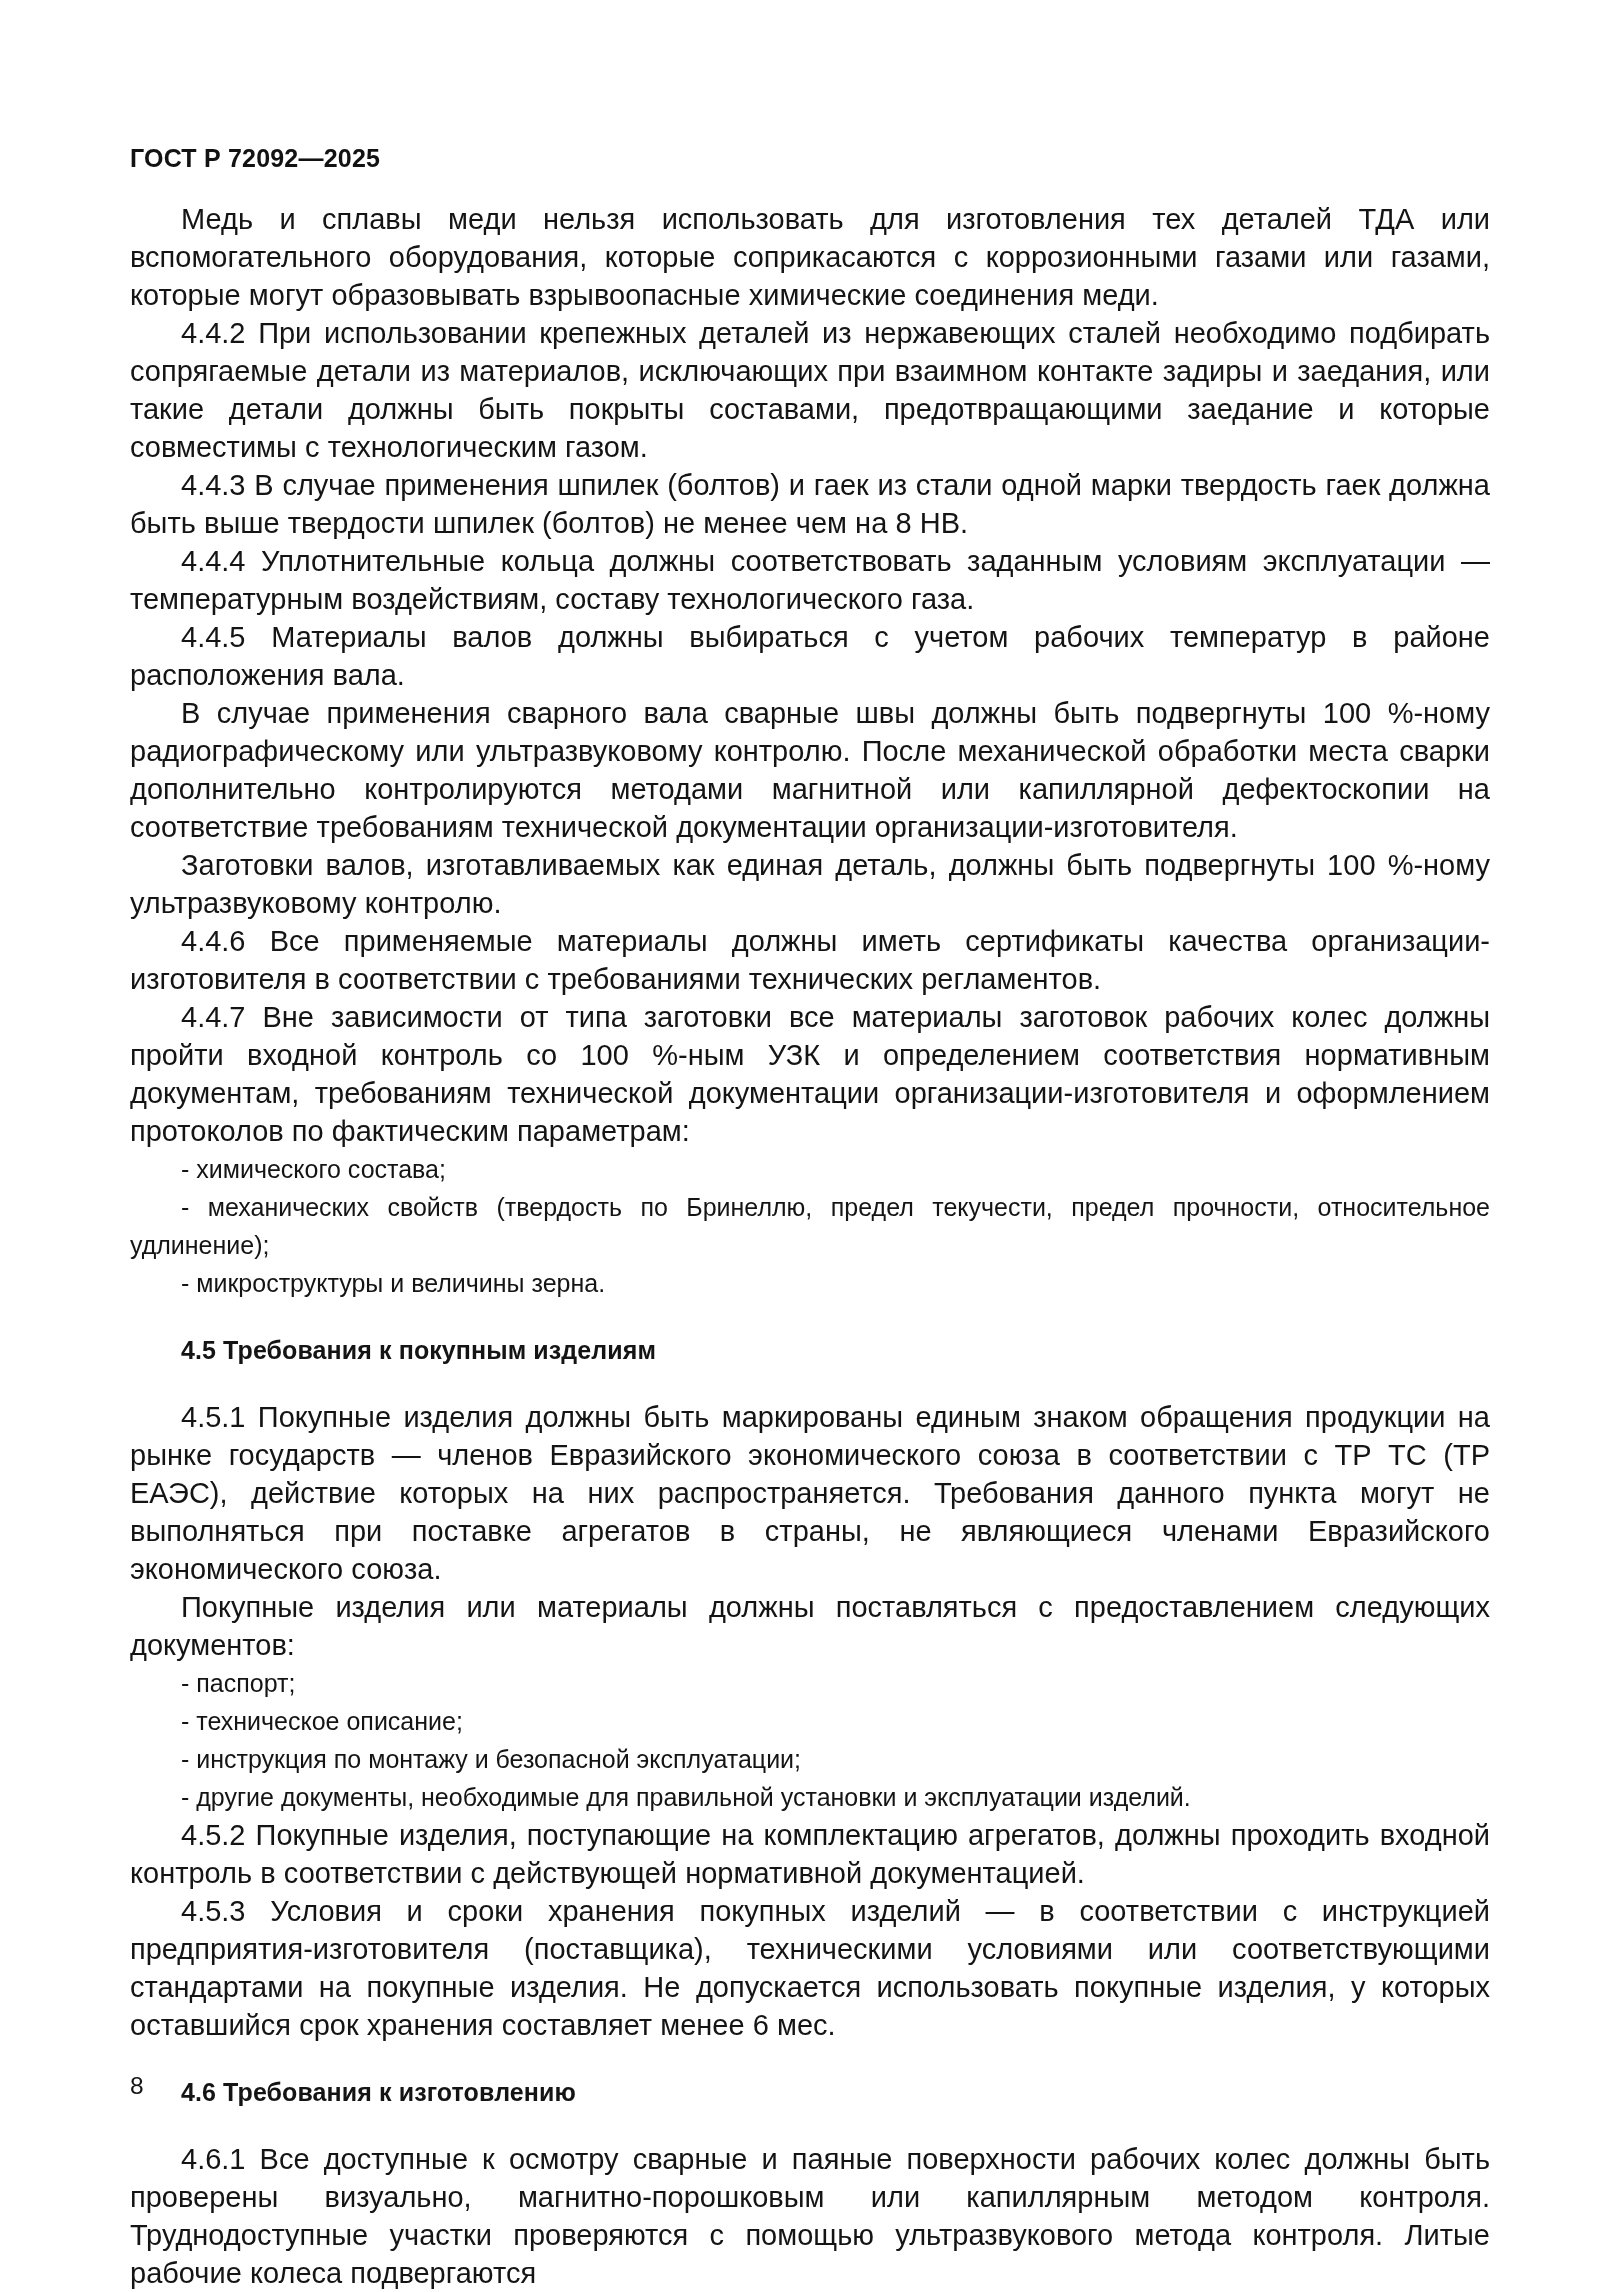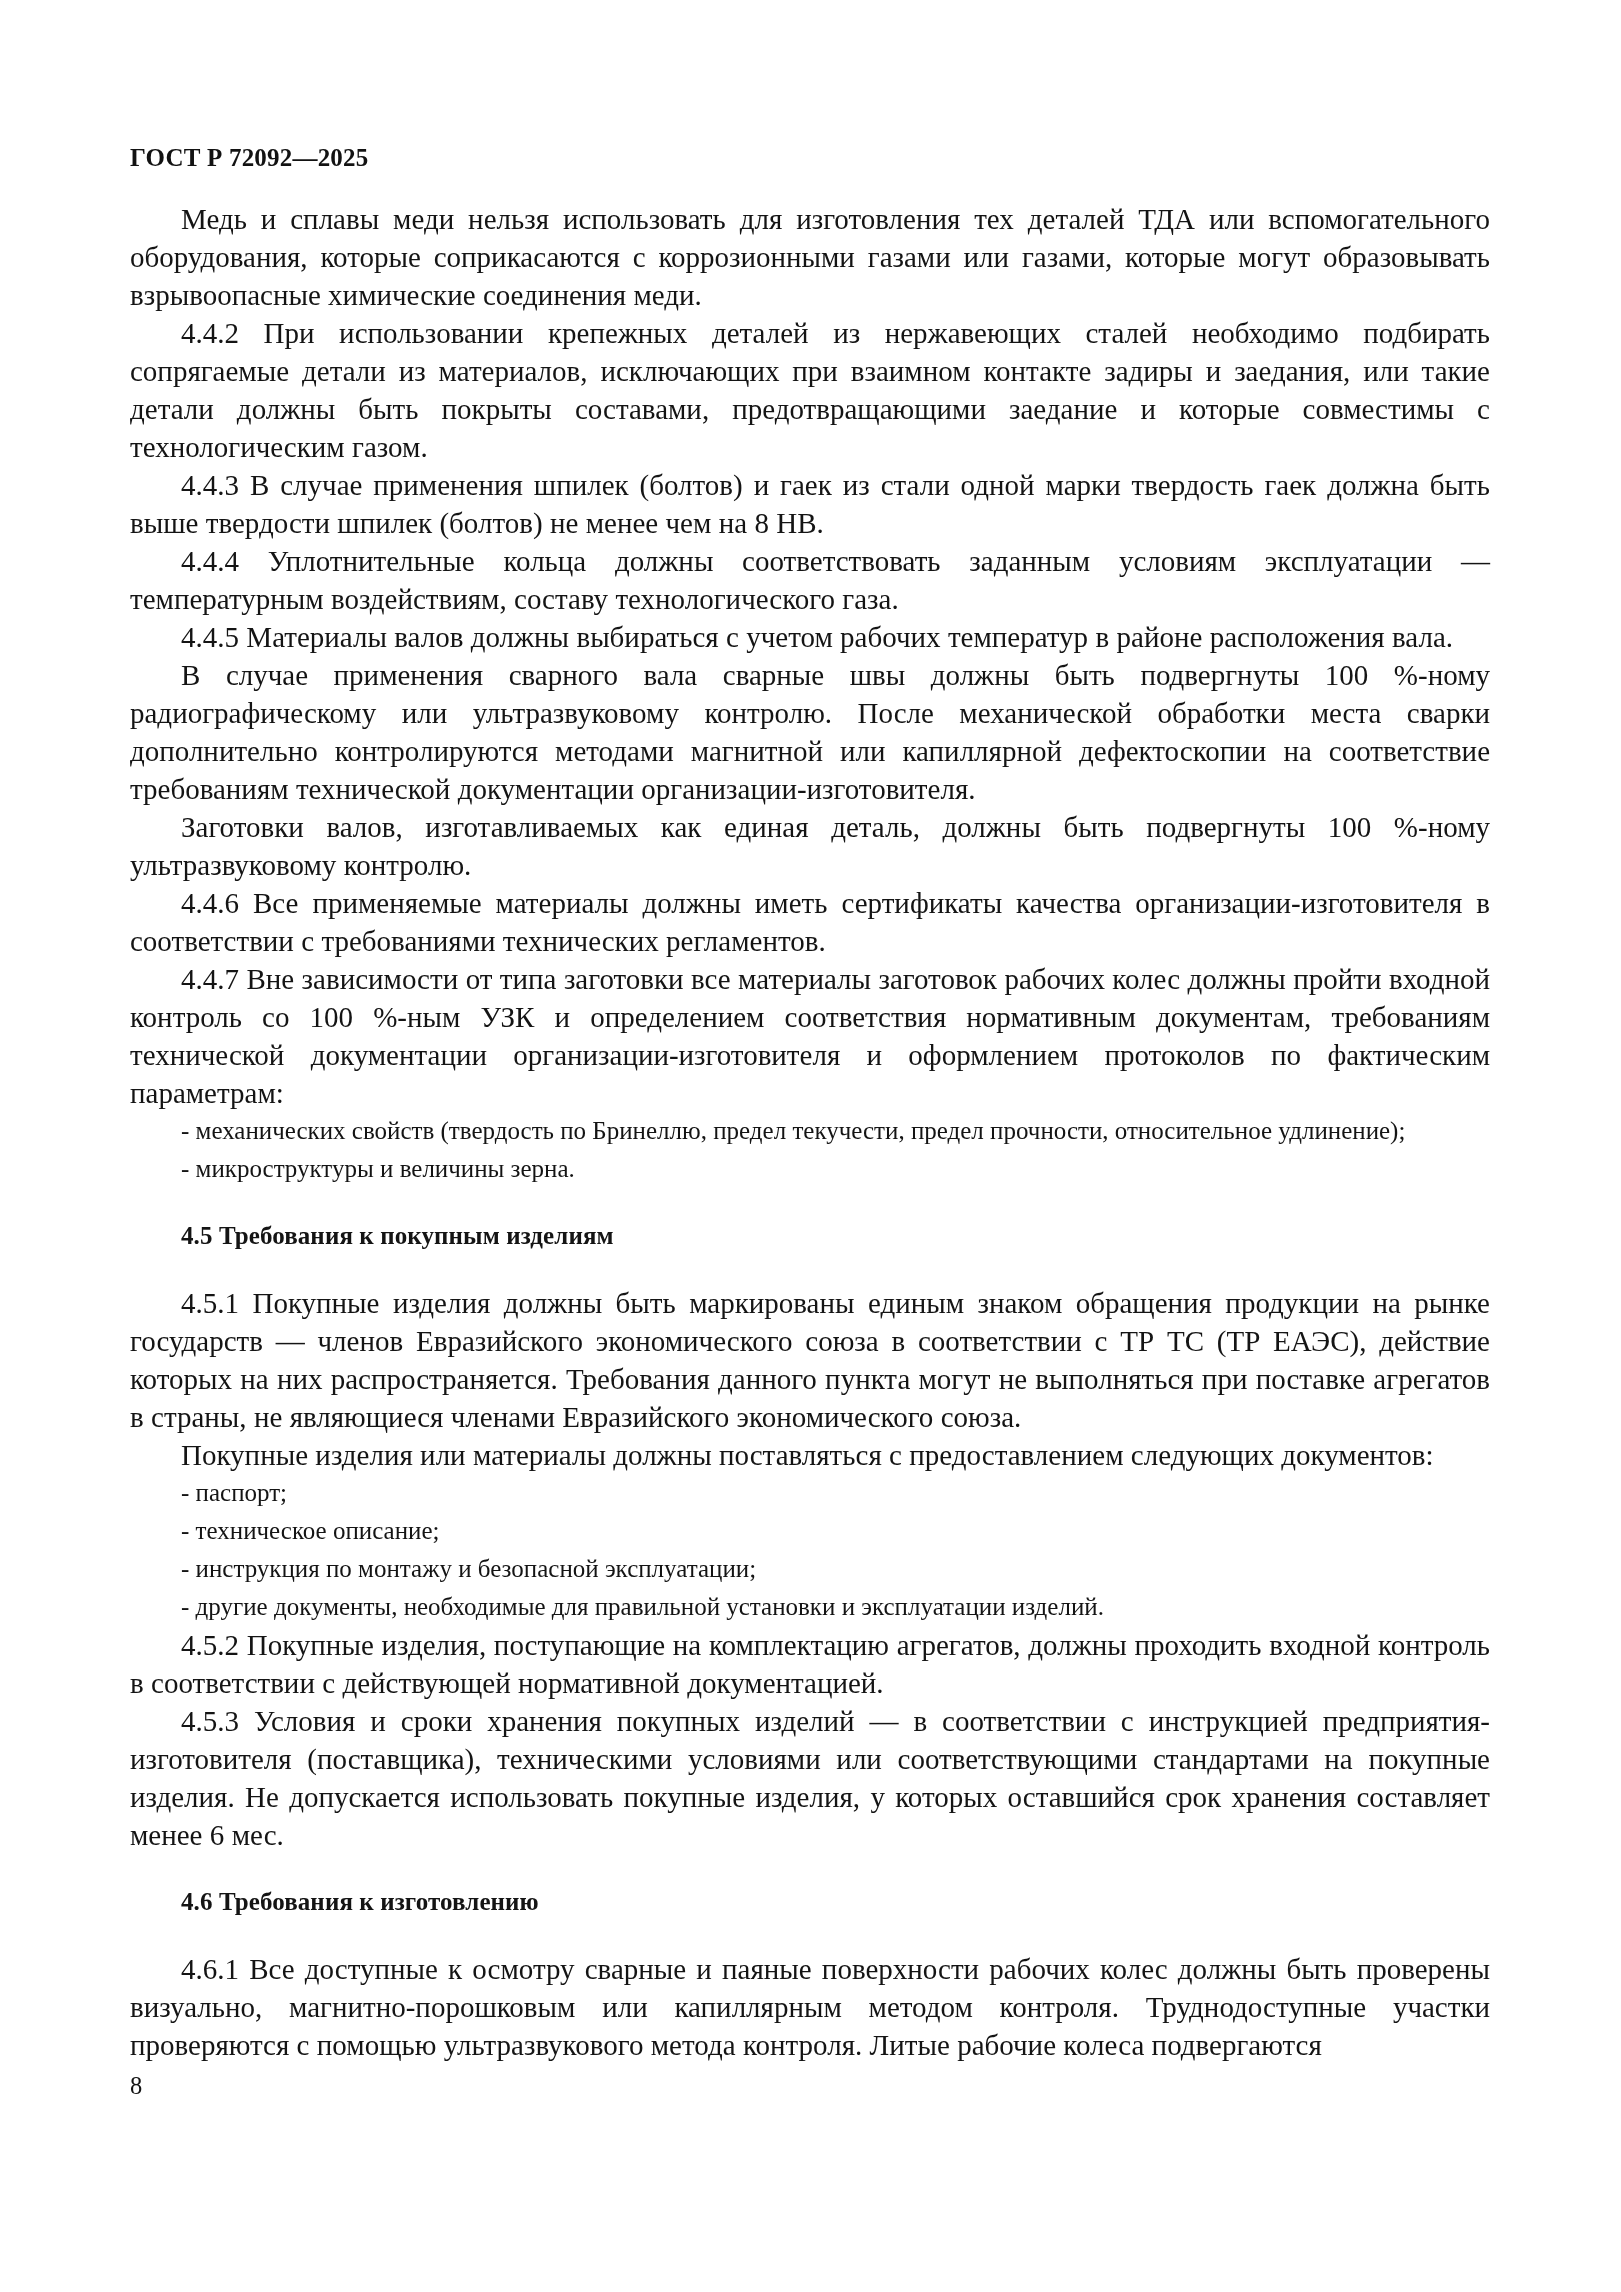--- a/index.html
+++ b/index.html
@@ -8,21 +8,21 @@
     padding: 0;
     background: #ffffff;
   }
   .page {
     position: relative;
     width: 1621px;
     height: 2293px;
     background: #ffffff;
     margin: 0 auto;
     overflow: hidden;
-    font-family: Liberation Serif, serif;
+    font-family: Liberation Sans, sans-serif;
     color: #141414;
     -webkit-font-smoothing: antialiased;
   }
 
   
   .page-header {
     position: absolute;
     left: 130px;
     top: 144px;
     font-size: 25px;
@@ -104,20 +104,21 @@
     <p class="para">4.4.5 Материалы валов должны выбираться с учетом рабочих температур в районе расположения вала.</p>
 
     <p class="para">В случае применения сварного вала сварные швы должны быть подвергнуты 100 %-ному радиографическому или ультразвуковому контролю. После механической обработки места сварки дополнительно контролируются методами магнитной или капиллярной дефектоскопии на соответствие требованиям технической документации организации-изготовителя.</p>
 
     <p class="para">Заготовки валов, изготавливаемых как единая деталь, должны быть подвергнуты 100 %-ному ультразвуковому контролю.</p>
 
     <p class="para">4.4.6 Все применяемые материалы должны иметь сертификаты качества организации-изготовителя в соответствии с требованиями технических регламентов.</p>
 
     <p class="para">4.4.7 Вне зависимости от типа заготовки все материалы заготовок рабочих колес должны пройти входной контроль со 100 %-ным УЗК и определением соответствия нормативным документам, требованиям технической документации организации-изготовителя и оформлением протоколов по фактическим параметрам:</p>
 
+    <p class="listitem">- химического состава;</p>
 
     <p class="listitem">- механических свойств (твердость по Бринеллю, предел текучести, предел прочности, относительное удлинение);</p>
 
     <p class="listitem">- микроструктуры и величины зерна.</p>
 
     <div class="gap-before-heading"></div>
 
     <h2 class="clause-heading">4.5  Требования к покупным изделиям</h2>
 
     <div class="gap-after-heading"></div>

